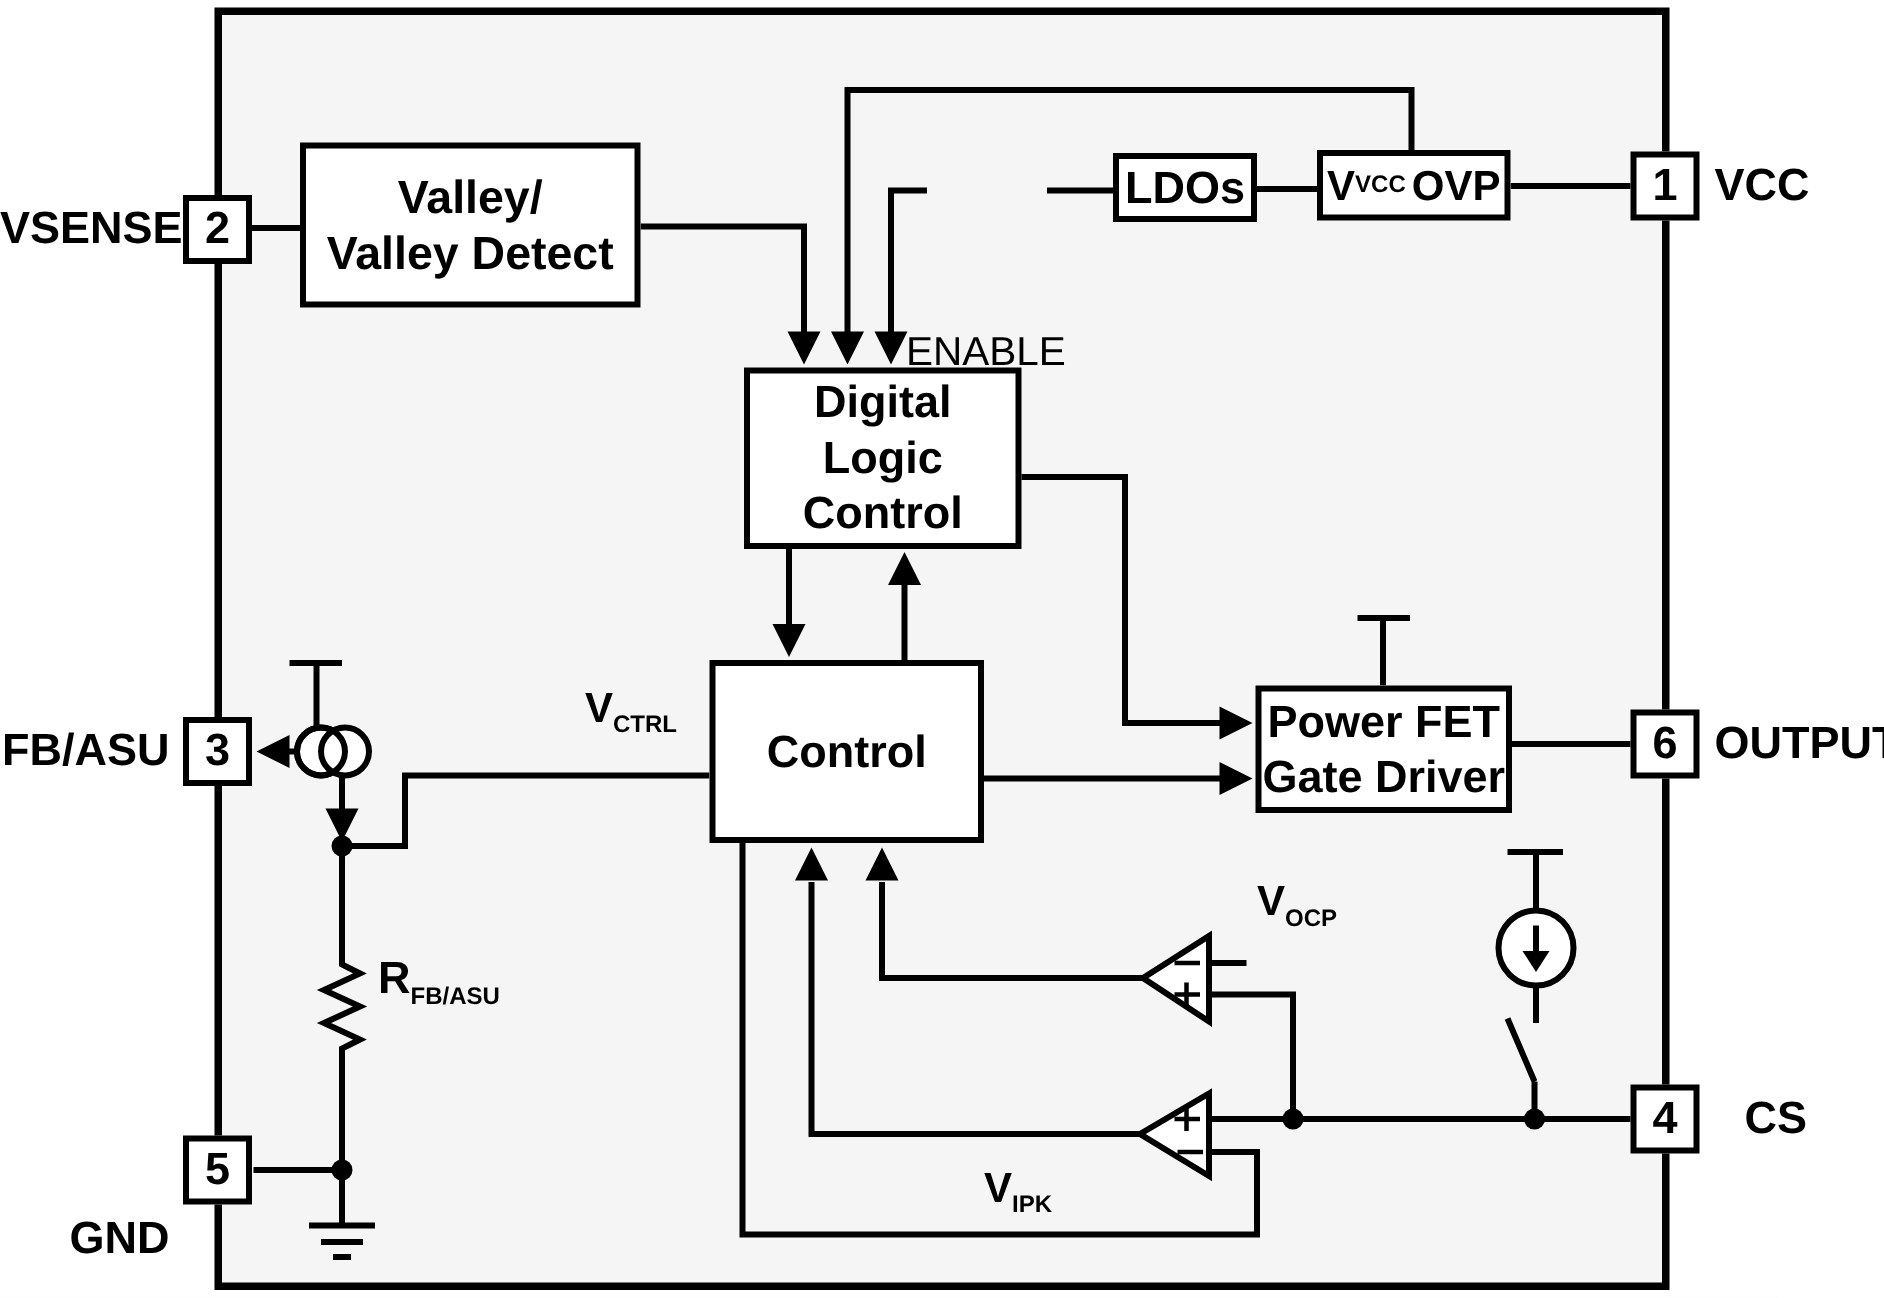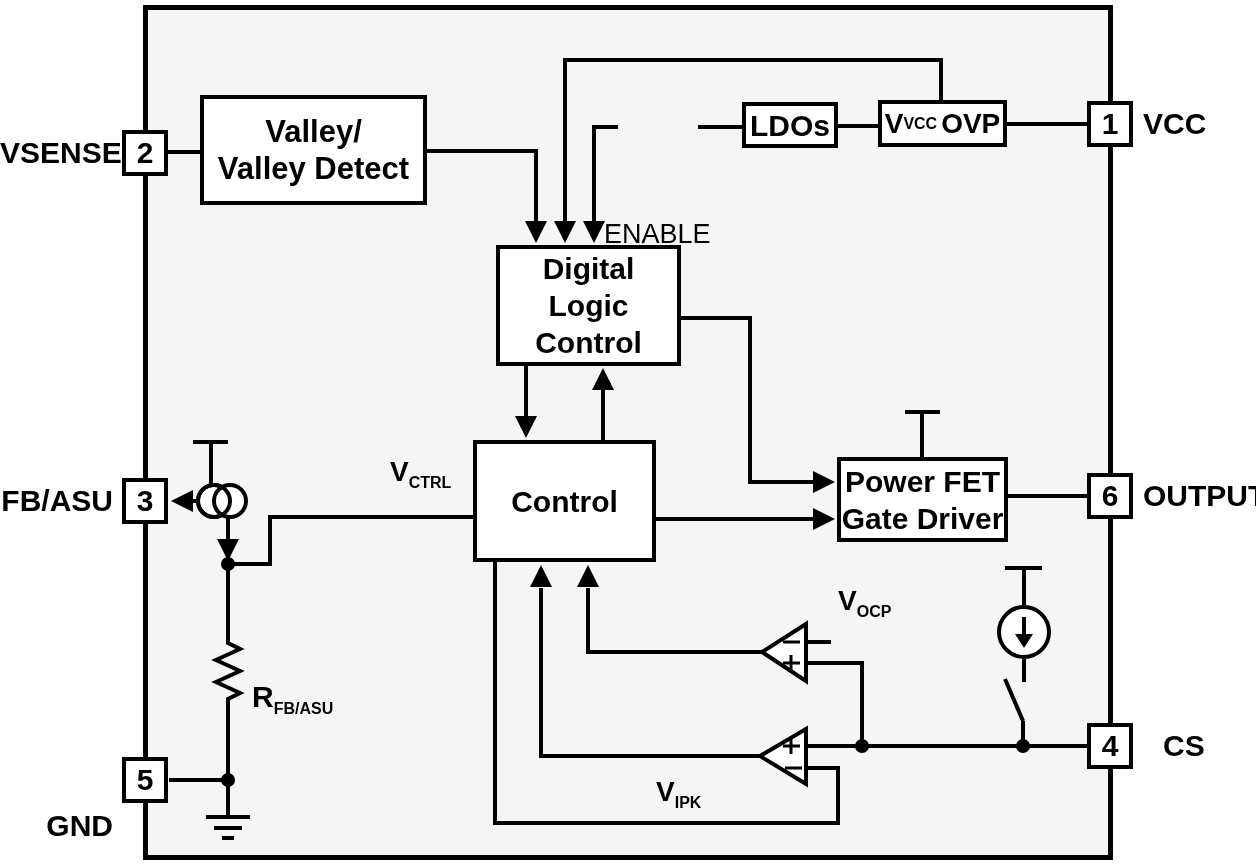--- a/index.html
+++ b/index.html
@@ -163,17 +163,17 @@
   <div class="plainlabel" style="left:604px;top:175px;">ENABLE</div>
   <div class="netlabel" style="left:390px;top:456px;text-align:center;">
     <span>V</span><span class="sub">CTRL</span>
   </div>
   <div class="netlabel" style="left:838px;top:585px;">
     <span>V</span><span class="sub">OCP</span>
   </div>
   <div class="netlabel" style="left:656px;top:776px;">
     <span>V</span><span class="sub">IPK</span>
   </div>
-  <div class="netlabel" style="left:252px;top:680px;font-size:30px;">
+  <div class="netlabel" style="left:252px;top:636px;font-size:30px;">
     <span>R</span><span class="sub">FB/ASU</span>
   </div>
 
 </div>
 
 </body></html>

